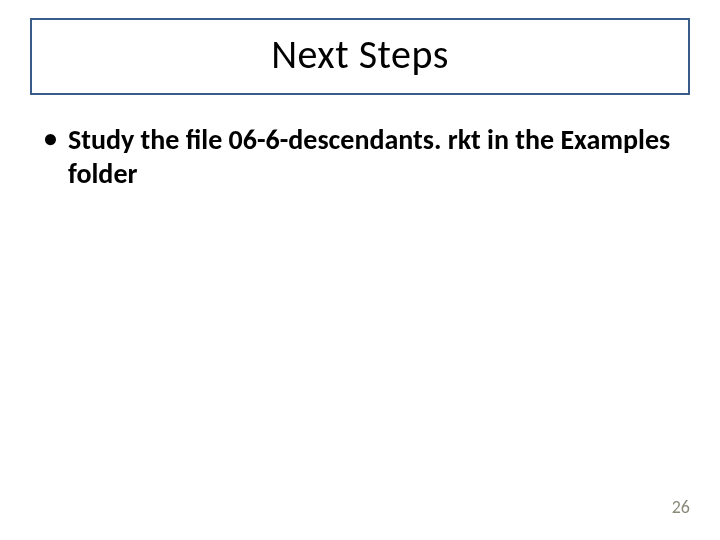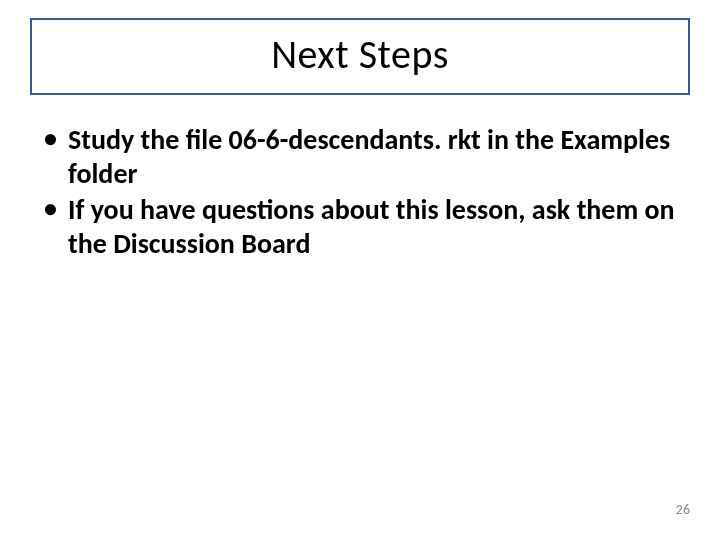--- a/index.html
+++ b/index.html
@@ -44,39 +44,36 @@
     line-height: 1.2;
   }
   .link {
     color: #0000ee;
     text-decoration: underline;
   }
   .pagenum {
     position: absolute;
     right: 30px;
     bottom: 22px;
-    font-size: 14px;
+    font-size: 18px;
     color: #8a8a7a;
   }
 </style>
 </head>
 <body>
 
 <div class="slide">
 
   <div class="title-box">
     <h1>Next Steps</h1>
   </div>
 
   <div class="body">
     <ul>
       <li>
         <span>Study the file 06-6-descendants. rkt in the Examples folder</span>
       </li>
-      <li>
-        <span>If you have questions about this lesson, ask them on the Discussion Board</span>
-      </li>
     </ul>
   </div>
 
   <div class="pagenum">26</div>
 
 </div>
 
 </body></html>

